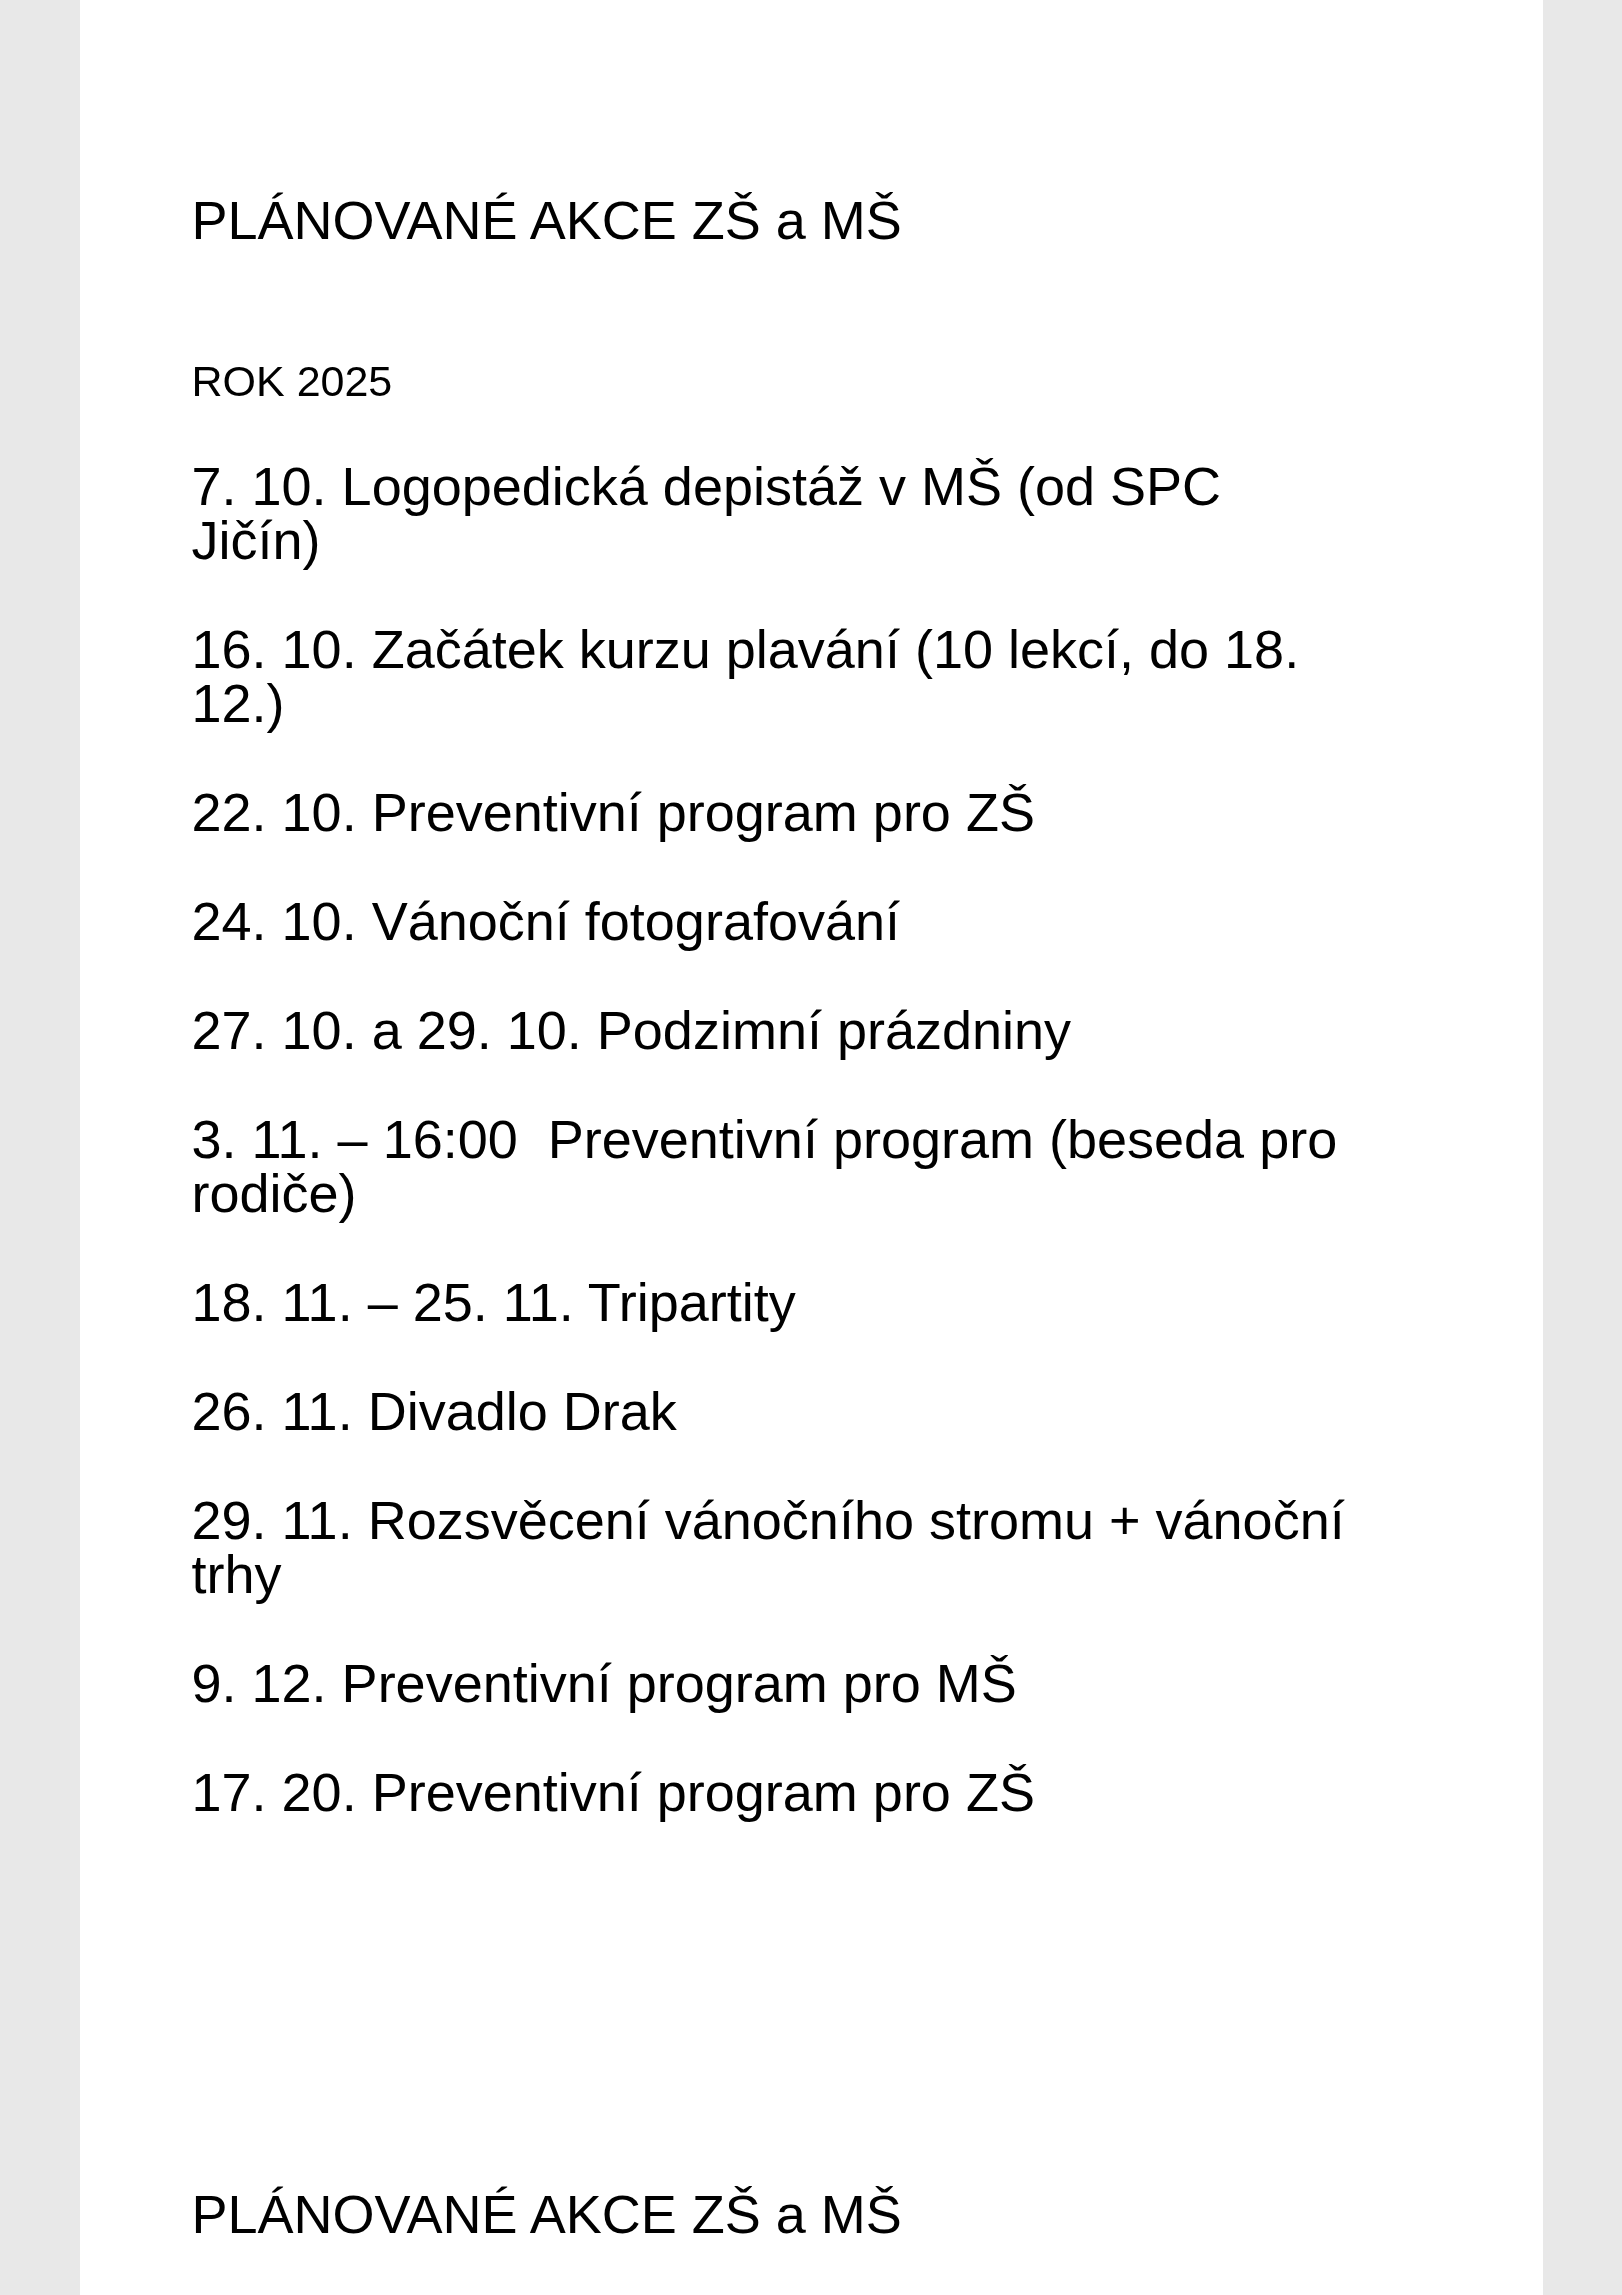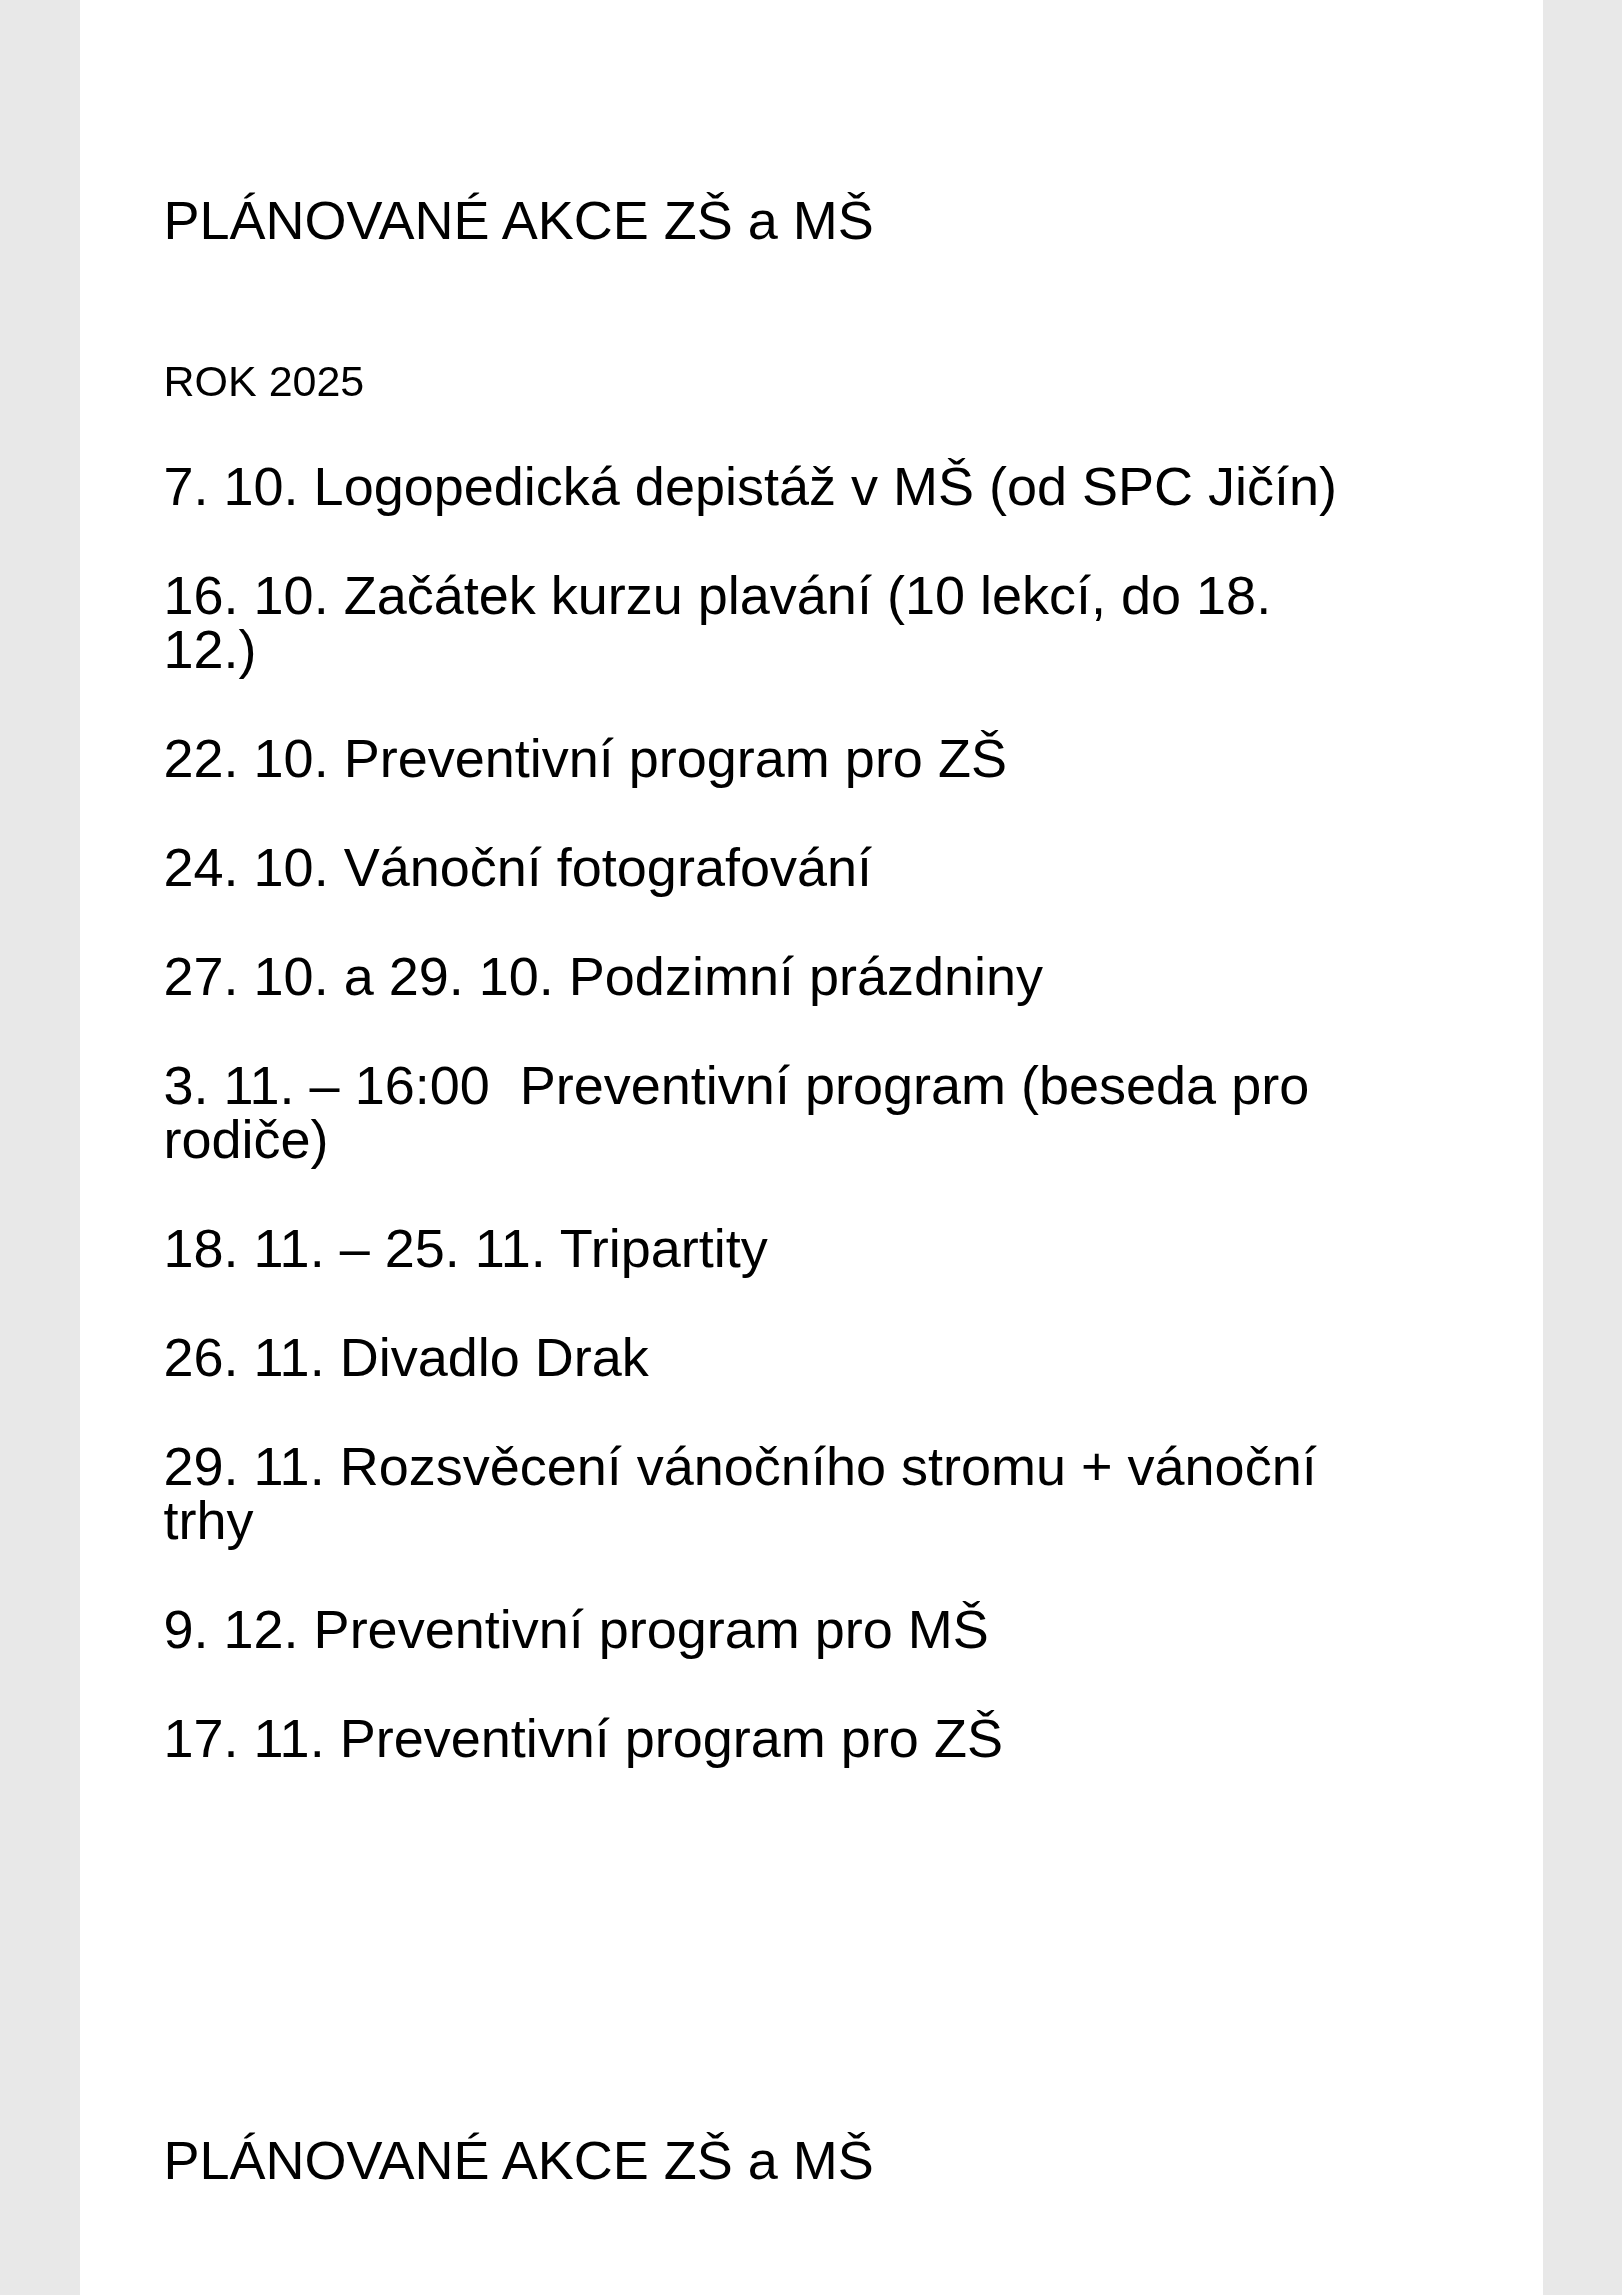--- a/index.html
+++ b/index.html
@@ -10,21 +10,21 @@
   .page {
     position: relative;
     width: 1463px;
     height: 2295px;
     margin: 0 auto;
     background: #ffffff;
     font-family: "Liberation Sans", sans-serif;
     color: #000000;
     overflow: hidden;
     box-sizing: border-box;
-    padding: 193px 196px 0 84px;
+    padding: 193px 196px 0 112px;
   }
   .doc-title {
     font-size: 54px;
     font-weight: normal;
     line-height: 1;
     margin: 0 0 113px 0;
     letter-spacing: 0;
     white-space: pre-wrap;
   }
   .year-heading {
@@ -60,17 +60,17 @@
   <p class="event-item">7. 10. Logopedická depistáž v MŠ (od SPC Jičín)</p>
   <p class="event-item">16. 10. Začátek kurzu plavání (10 lekcí, do 18. 12.)</p>
   <p class="event-item">22. 10. Preventivní program pro ZŠ</p>
   <p class="event-item">24. 10. Vánoční fotografování</p>
   <p class="event-item">27. 10. a 29. 10. Podzimní prázdniny</p>
   <p class="event-item">3. 11. – 16:00  Preventivní program (beseda pro rodiče)</p>
   <p class="event-item">18. 11. – 25. 11. Tripartity</p>
   <p class="event-item">26. 11. Divadlo Drak</p>
   <p class="event-item">29. 11. Rozsvěcení vánočního stromu + vánoční trhy</p>
   <p class="event-item">9. 12. Preventivní program pro MŠ</p>
-  <p class="event-item">17. 11. Preventivní program pro ZŠ</p>
+  <p class="event-item">17. 20. Preventivní program pro ZŠ</p>
 
   <h1 class="next-title">PLÁNOVANÉ AKCE ZŠ a MŠ</h1>
 </div>
 
 
 </body></html>

